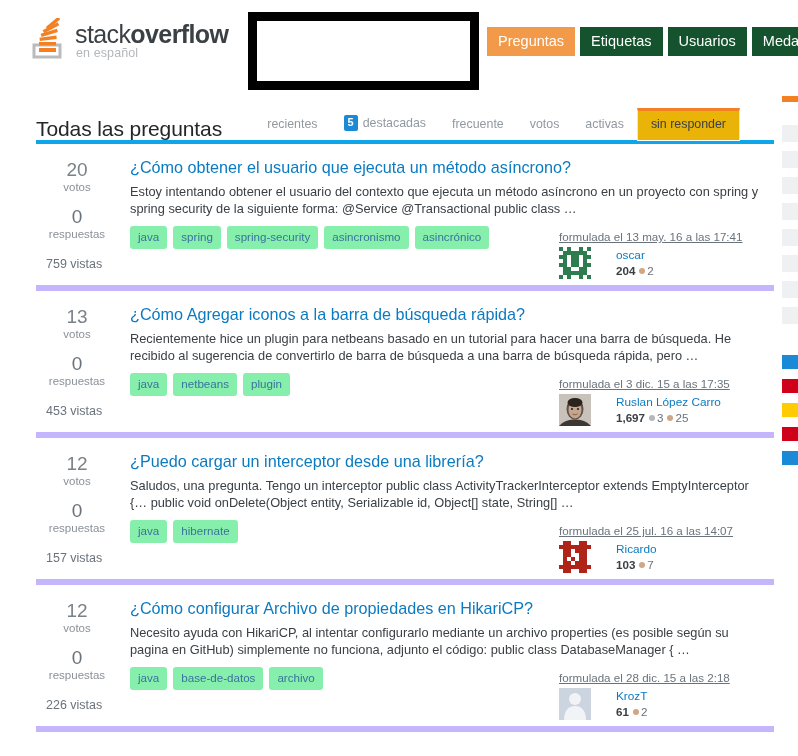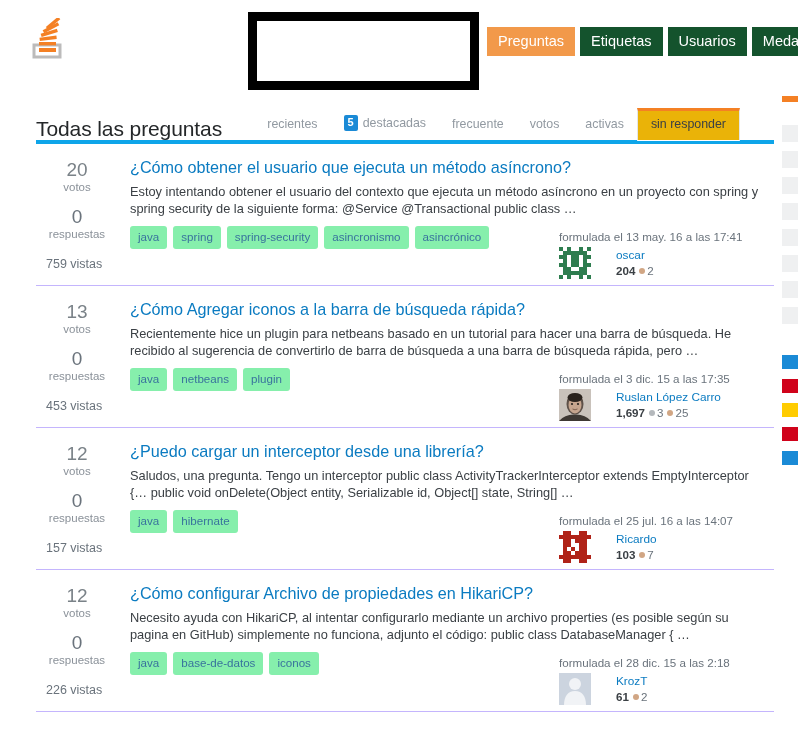--- a/index.html
+++ b/index.html
@@ -133,21 +133,21 @@
     padding: 1px 4px 2px;
     border-radius: 2px;
     margin-right: 5px;
   }
 
   
   .qlist { margin: 0 24px 0 36px; }
   .qrow {
     display: flex;
     padding: 13px 0 14px;
-    border-bottom: 1px solid #c4b5fd;
+    border-bottom: 6px solid #c4b5fd;
     position: relative;
     justify-content: flex-end;
   }
   .qstats {
     width: 82px;
     flex: 0 0 82px;
     text-align: center;
     color: #6a737c;
     padding-top: 2px;
   }
@@ -209,21 +209,21 @@
     text-decoration: none;
   }
   .qmeta {
     position: absolute;
     right: 0; top: 72px;
     width: 215px;
     font-size: 11.6px;
     color: #6a737c;
     text-align: left;
   }
-  .qmeta-date { line-height: 15px; margin-bottom: 3px; }
+  .qmeta-date { line-height: 15px; margin-bottom: 3px; text-decoration: underline; }
   .qmeta-user {
     display: flex;
     align-items: flex-start;
     gap: 25px;
   }
   .avatar {
     width: 32px; height: 32px;
     flex: 0 0 32px;
     overflow: hidden;
     background: #eceff1;
@@ -286,20 +286,24 @@
       <div class="logo-mark">
         <svg width="38" height="42" viewBox="0 0 38 42">
           <rect x="4" y="27" width="26" height="12" fill="none" stroke="#bcbbbb" stroke-width="3"></rect>
           <rect x="9" y="30" width="17" height="4" fill="#f48024"></rect>
           <rect x="9" y="24" width="17" height="3.4" fill="#f48024"></rect>
           <rect x="9.6" y="18.6" width="17" height="3.4" fill="#f48024" transform="rotate(-7 18 20)"></rect>
           <rect x="10.8" y="13.2" width="17" height="3.4" fill="#f48024" transform="rotate(-17 19 15)"></rect>
           <rect x="12.6" y="8" width="17" height="3.4" fill="#f48024" transform="rotate(-28 21 10)"></rect>
           <rect x="15" y="3.4" width="16" height="3.4" fill="#f48024" transform="rotate(-40 23 5)"></rect>
         </svg>
+      </div>
+      <div>
+        <div class="logo-word"><span class="lw-light">stack</span><span class="lw-bold">overflow</span></div>
+        <div class="logo-sub">en español</div>
       </div>
     </div>
 
     <div class="redact-box"></div>
 
     <nav class="topnav">
       <a href="#" class="active">Preguntas</a>
       <a href="#">Etiquetas</a>
       <a href="#">Usuarios</a>
       <a href="#">Medallas</a>
@@ -497,21 +501,21 @@
           <div class="stat-num bold">0</div>
           <div class="stat-lbl">respuestas</div>
           <div class="views">226 vistas</div>
         </div>
         <div class="qbody">
           <a href="#" class="qtitle">¿Cómo configurar Archivo de propiedades en HikariCP?</a>
           <p class="qexcerpt">Necesito ayuda con HikariCP, al intentar configurarlo mediante un archivo properties (es posible según su pagina en GitHub) simplemente no funciona, adjunto el código: public class DatabaseManager { …</p>
           <div class="qtags">
             <a href="#" class="tag">java</a>
             <a href="#" class="tag">base-de-datos</a>
-            <a href="#" class="tag">iconos</a>
+            <a href="#" class="tag">archivo</a>
           </div>
           <div class="qmeta">
             <div class="qmeta-date">formulada el 28 dic. 15 a las 2:18</div>
             <div class="qmeta-user">
               <div class="avatar">
                 <svg width="32" height="32" viewBox="0 0 32 32">
                   <rect width="32" height="32" fill="#ccd4df"></rect>
                   <circle cx="16" cy="11" r="6" fill="#f1f3f6"></circle>
                   <path d="M16 18 C8.5 18 5 24 5 32 L27 32 C27 24 23.5 18 16 18 Z" fill="#f1f3f6"></path>
                 </svg>

